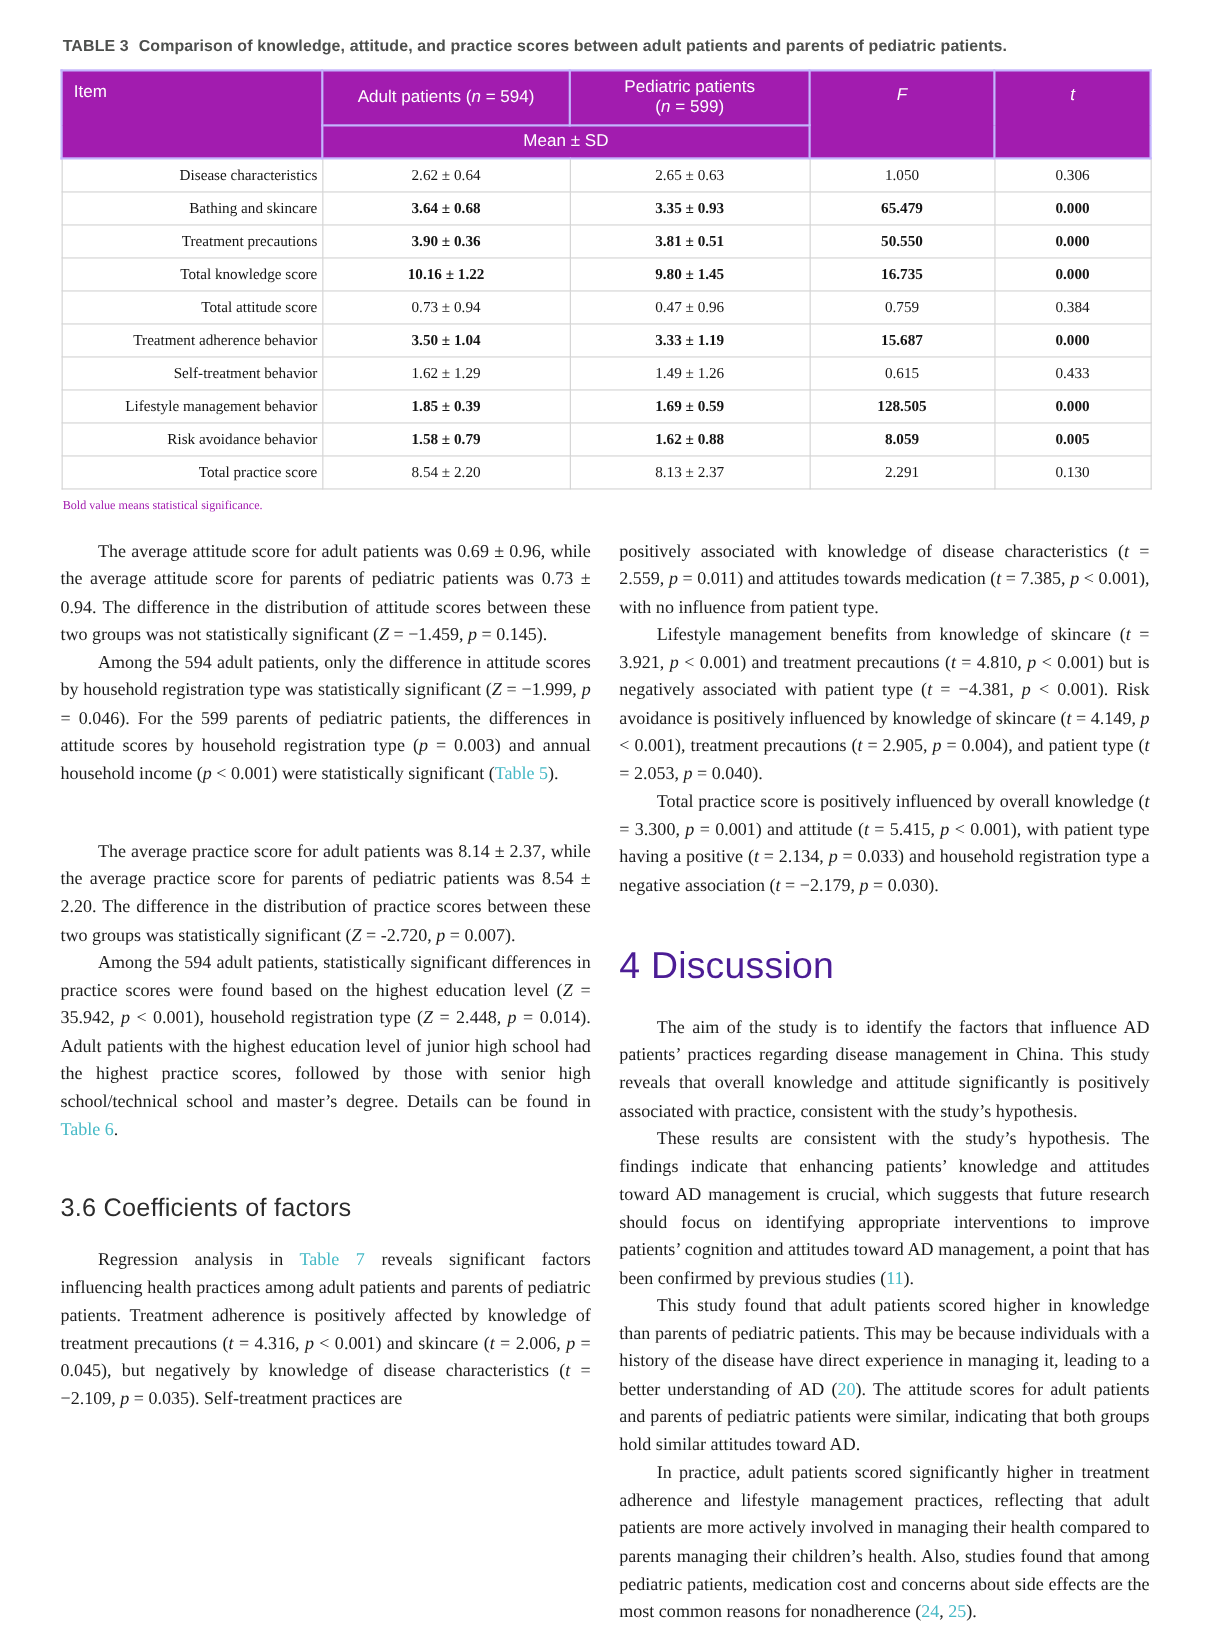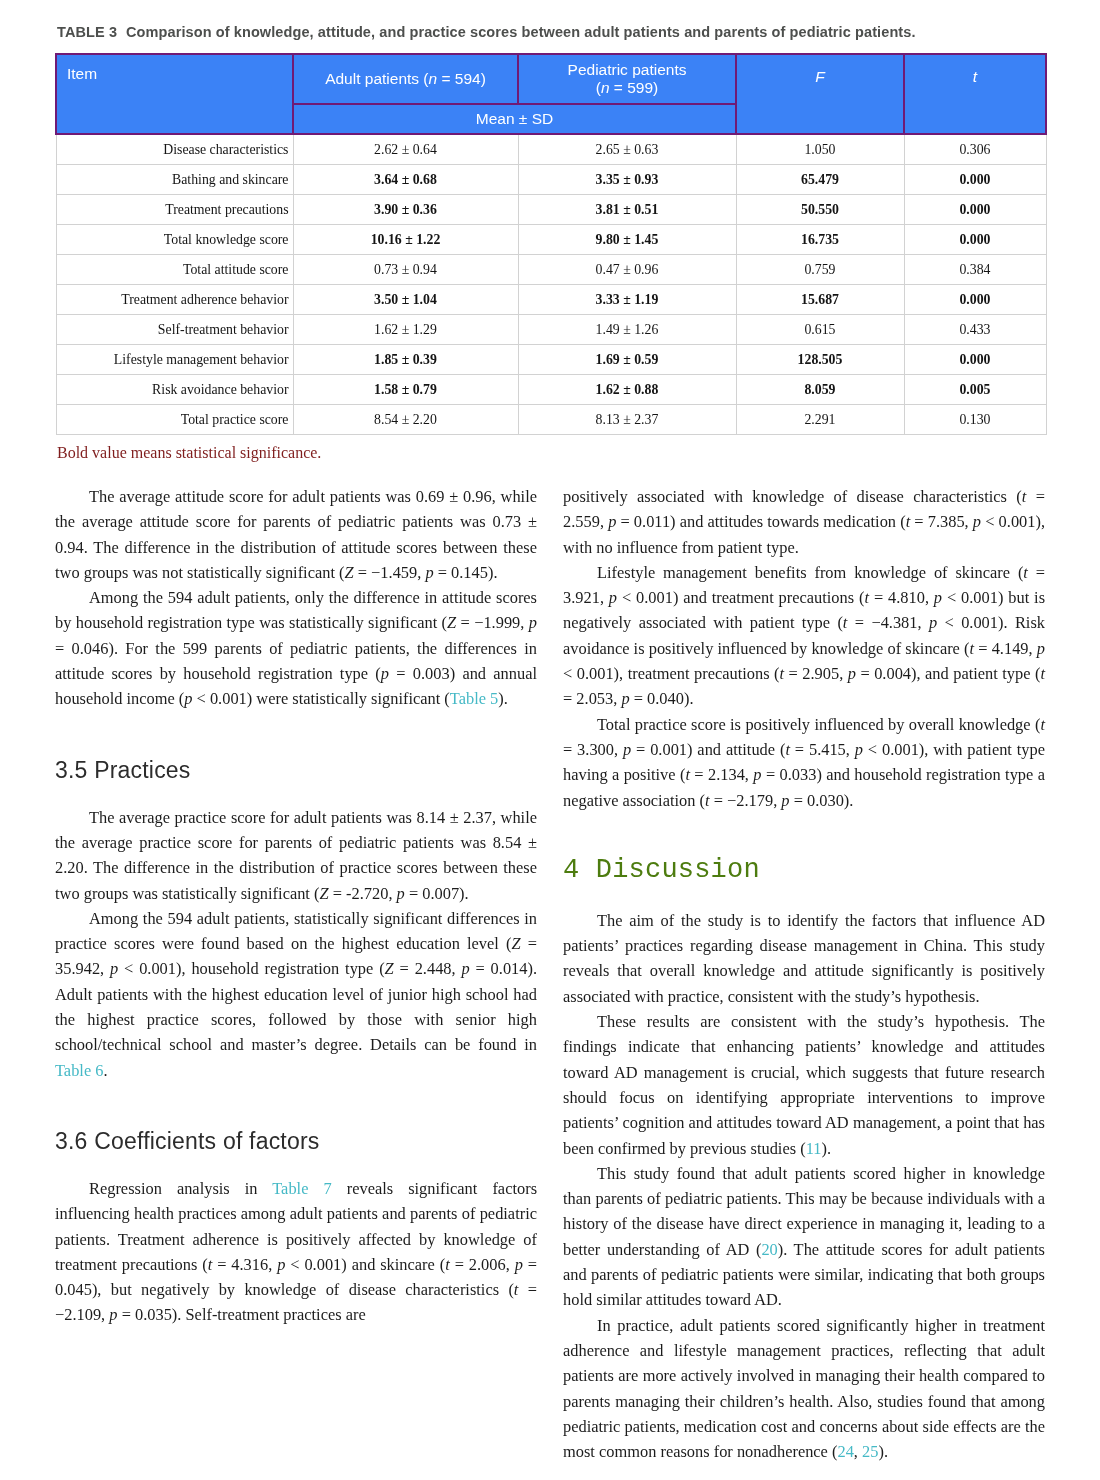--- a/index.html
+++ b/index.html
@@ -1,69 +1,69 @@
 <!DOCTYPE html>
 <html><head>
 <meta charset="utf-8">
 <style>
   html,body{margin:0;padding:0;}
   body{
     width:1100px;height:1480px;background:#ffffff;overflow:hidden;
     font-family:"Liberation Serif",serif;color:#1e1e1e;
     -webkit-font-smoothing:antialiased;
   }
-  .page{box-sizing:border-box;width:1100px;height:1480px;padding:24px 55px 0 55px;border-radius:13px;}
+  .page{box-sizing:border-box;width:1100px;height:1480px;padding:34px 55px 0 55px;border-radius:13px;}
 
   
   .table-caption{
     font-family:"Liberation Sans",sans-serif;
     font-size:14.5px;color:#4d4f4d;margin:0 0 13px 2px;letter-spacing:.1px;
   }
   .cap-label{font-weight:700;margin-right:9px;}
   .cap-text{font-weight:600;}
 
   
   table.kap{border-collapse:collapse;table-layout:fixed;width:990px;}
   table.kap thead th{
-    background:#3b82f6;color:#ffffff;
+    background:#a21caf;color:#ffffff;
     font-family:"Liberation Sans",sans-serif;font-weight:400;font-size:15.5px;
-    border:2px solid #701a75;padding:0 6px;
+    border:2px solid #c4b5fd;padding:0 6px;
   }
   thead tr.h-row1{height:50px;}
   thead tr.h-row2{height:30px;}
   .th-item{text-align:left;vertical-align:top;padding:10px 0 0 10px !important;}
   .th-span{vertical-align:top;padding-top:13px !important;}
   .th-center{text-align:center;}
   .th-ital{font-style:italic;}
   table.kap thead th i{font-style:italic;}
   table.kap tbody td{
     border:1px solid #d2d2d2;height:29px;font-size:13.8px;
     text-align:center;padding:0 4px;color:#141414;
   }
   table.kap tbody td.item{text-align:right;padding-left:10px;}
   table.kap tbody tr.sig td:not(.item){font-weight:700;}
-  .footnote{font-size:16px;color:#7f1d1d;margin:9px 0 0 2px;}
+  .footnote{font-size:11px;color:#a21caf;margin:9px 0 0 2px;}
 
   
   .columns{display:flex;gap:26px;margin-top:22px;}
   .col{width:482px;}
   .paras p{
     margin:0;text-align:justify;text-indent:34px;
     font-size:16.4px;line-height:25.3px;color:#1c1c1c;
   }
   .paras p.noindent{text-indent:0;}
   .paras i{font-style:italic;}
   h2.sec{
     font-family:"Liberation Sans",sans-serif;font-weight:500;
     font-size:23px;color:#2c2c2c;margin:0 0 21px 0;letter-spacing:.2px;
   }
   section.later{margin-top:45px;}
   h1.disc{
-    font-family:Liberation Mono, monospace;font-weight:500;
-    font-size:27px;color:#4d7c0f;margin:42px 0 23px 0;letter-spacing:.2px;
+    font-family:Liberation Sans, sans-serif;font-weight:500;
+    font-size:34px;color:#4c1d95;margin:42px 0 23px 0;letter-spacing:.2px;
   }
   .tlink{color:#45b9c6;cursor:pointer;}
 </style>
 </head>
 <body>
 
 <div class="page">
 
   <div class="table-caption">
     <span class="cap-label">TABLE 3</span><span class="cap-text">Comparison of knowledge, attitude, and practice scores between adult patients and parents of pediatric patients.</span>
@@ -167,21 +167,20 @@
 
   <div class="columns">
     <div class="col">
       <section>
         <div class="paras">
             <p><span>The average attitude score for adult patients was 0.69 ± 0.96, while the average attitude score for parents of pediatric patients was 0.73 ± 0.94. The difference in the distribution of attitude scores between these two groups was not statistically significant (<i>Z</i> = −1.459, <i>p</i> = 0.145).</span></p>
             <p><span>Among the 594 adult patients, only the difference in attitude scores by household registration type was statistically significant (<i>Z</i> = −1.999, <i>p</i> = 0.046). For the 599 parents of pediatric patients, the differences in attitude scores by household registration type (<i>p</i> = 0.003) and annual household income (<i>p</i> &lt; 0.001) were statistically significant (</span><span class="tlink">Table 5</span><span>).</span></p>
           </div>
       </section>
       <section class="later">
-        <h2 class="sec">3.5 Practices</h2>
         <div class="paras">
             <p><span>The average practice score for adult patients was 8.14 ± 2.37, while the average practice score for parents of pediatric patients was 8.54 ± 2.20. The difference in the distribution of practice scores between these two groups was statistically significant (<i>Z</i> = -2.720, <i>p</i> = 0.007).</span></p>
             <p><span>Among the 594 adult patients, statistically significant differences in practice scores were found based on the highest education level (<i>Z</i> = 35.942, <i>p</i> &lt; 0.001), household registration type (<i>Z</i> = 2.448, <i>p</i> = 0.014). Adult patients with the highest education level of junior high school had the highest practice scores, followed by those with senior high school/technical school and master’s degree. Details can be found in </span><span class="tlink">Table 6</span><span>.</span></p>
           </div>
       </section>
       <section class="later">
         <h2 class="sec">3.6 Coefficients of factors</h2>
         <div class="paras">
             <p><span>Regression analysis in </span><span class="tlink">Table 7</span><span> reveals significant factors influencing health practices among adult patients and parents of pediatric patients. Treatment adherence is positively affected by knowledge of treatment precautions (<i>t</i> = 4.316, <i>p</i> &lt; 0.001) and skincare (<i>t</i> = 2.006, <i>p</i> = 0.045), but negatively by knowledge of disease characteristics (<i>t</i> = −2.109, <i>p</i> = 0.035). Self-treatment practices are</span></p>
           </div>

